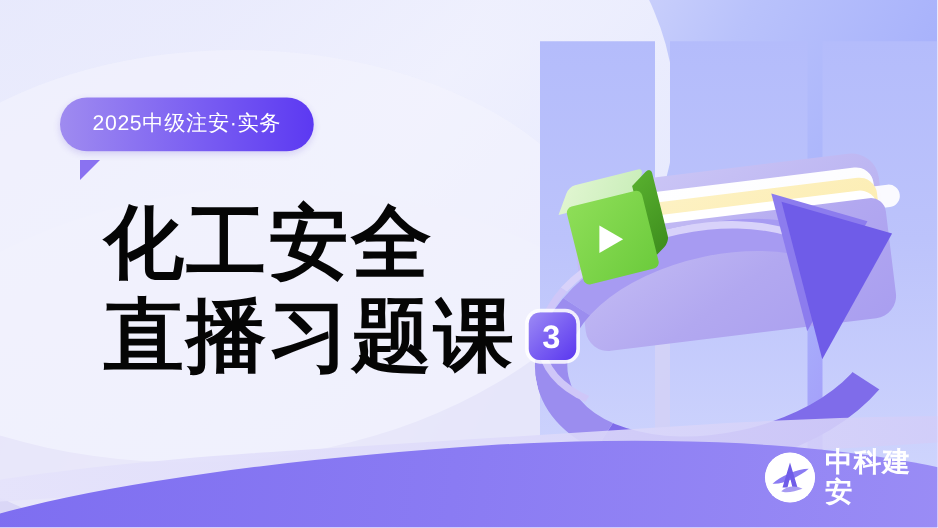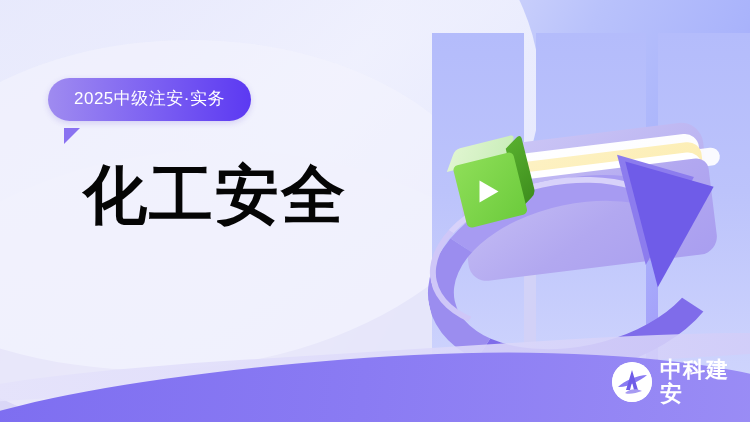--- a/index.html
+++ b/index.html
@@ -282,20 +282,24 @@
   <div class="pill-tail"></div>
   <div class="pill">
     <span>2025中级注安·实务</span>
   </div>
 
   <div class="title">
     <div class="t-line">
       <div class="hl"></div>
       <span>化工安全</span>
     </div>
+    <div class="t-line t-line2">
+      <span>直播习题课</span>
+      <span class="num-badge">3</span>
+    </div>
   </div>
 
   <div class="logo">
     <div class="logo-mark">
       <svg width="40" height="40" viewBox="0 0 40 40" aria-hidden="true">
         <circle cx="20" cy="20" r="20" fill="#ffffff"></circle>
         <path d="M6 25 C12 19, 26 13, 35 13 C28 19, 14 26, 6 25 Z" fill="#8a7bf3"></path>
         <path d="M20 8 L26 28 L22 28 L20 20 L18 28 L14 28 Z" fill="#6f5ce8"></path>
         <path d="M13 31 C17 27, 24 26, 30 29 C24 31, 17 33, 13 31 Z" fill="#a79bf2"></path>
       </svg>

